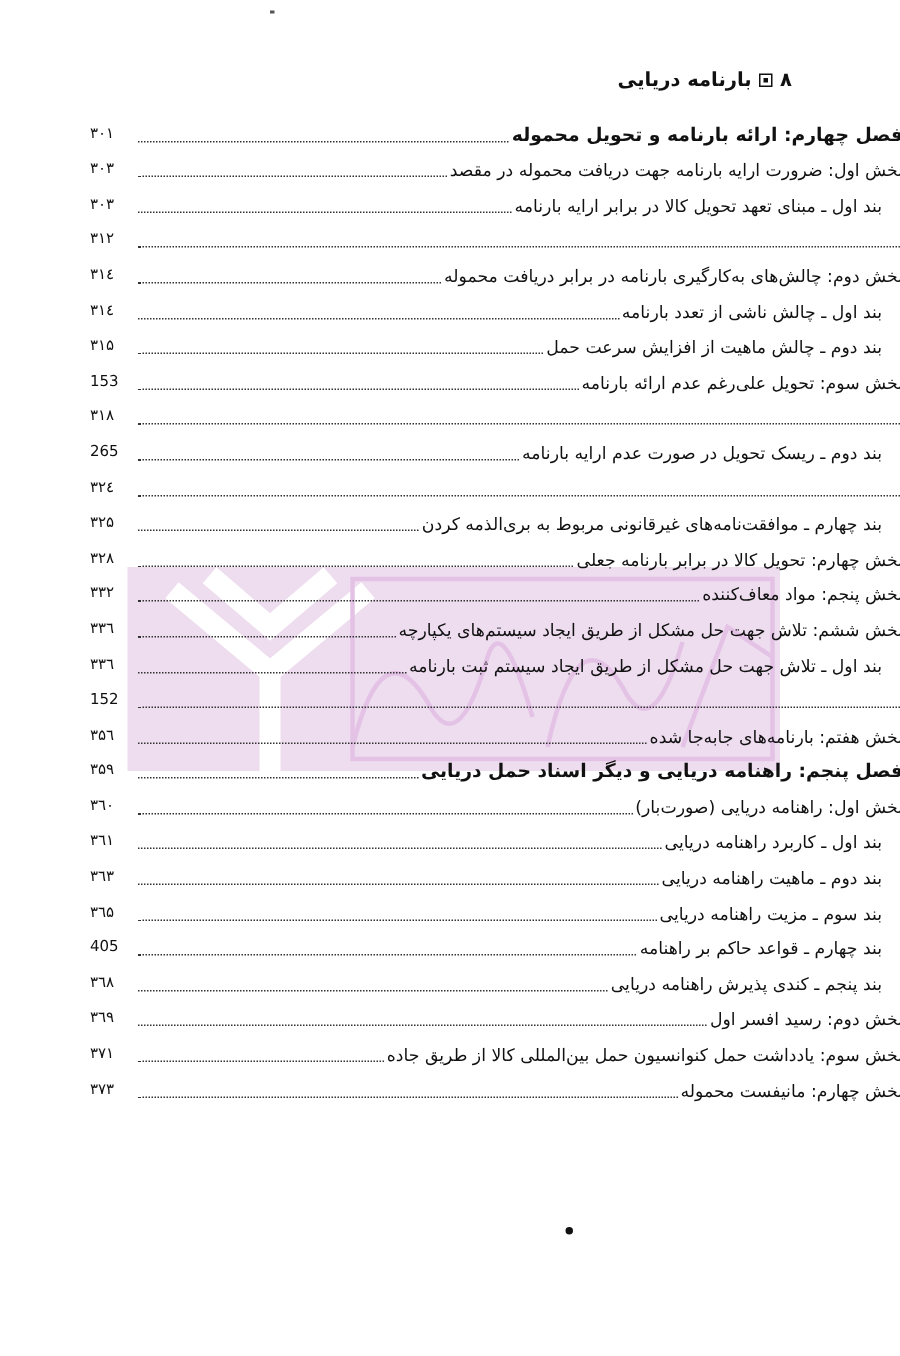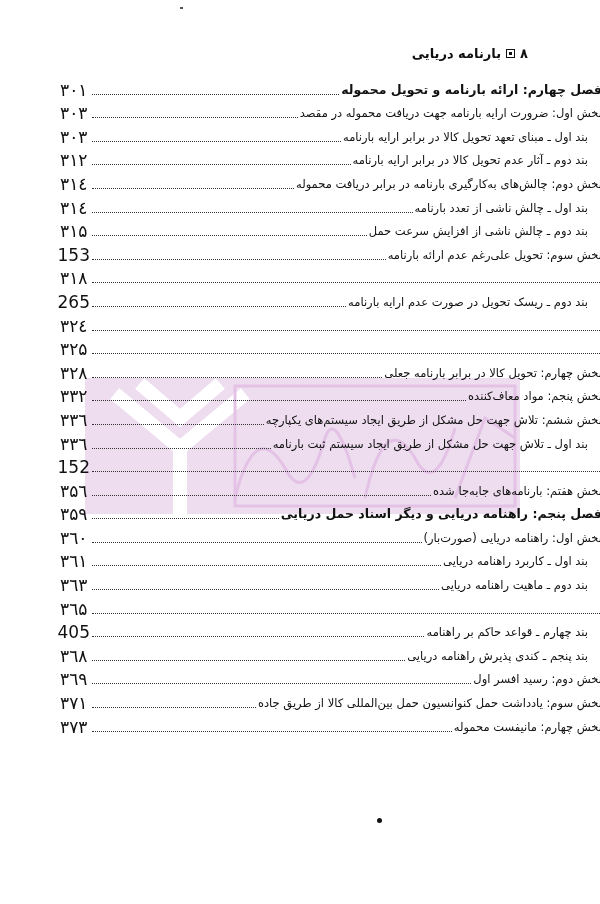--- a/index.html
+++ b/index.html
@@ -12,21 +12,21 @@
   .header .sq::after { content: ""; position: absolute; left: 1.5px; top: 1.5px; width: 3px; height: 3px; background: #111; }
   .watermark { position: absolute; left: 85px; top: 378px; width: 435px; height: 136px; background: #eedcef; overflow: hidden; }
   .watermark svg { position: absolute; left: 0; top: 0; }
   .toc { position: absolute; left: 60px; top: 76px; width: 542px; direction: rtl; }
   .row { position: relative; height: 23.6px; display: flex; align-items: flex-end; direction: rtl; }
   .row .title { white-space: nowrap; font-size: 11.5px; line-height: 16px; padding-bottom: 2px; background: transparent; z-index: 1; }
   .row.lvl0 .title { font-weight: bold; font-size: 12.5px; }
   .row.lvl1 .title { margin-right: 0; }
   .row.lvl2 .title { margin-right: 14px; }
   .row .dots { flex: 1; border-bottom: 1.5px dotted #333; margin: 0 2px 5px 2px; height: 1px; z-index: 1; }
-  .row .page { white-space: nowrap; font-size: 17px; line-height: 16px; padding-bottom: 2px; width: 30px; text-align: left; direction: rtl; z-index: 1; }
+  .row .page { white-space: nowrap; font-size: 10px; line-height: 16px; padding-bottom: 2px; width: 30px; text-align: left; direction: rtl; z-index: 1; }
   .bottom-dot { position: absolute; left: 377px; top: 818px; width: 5px; height: 5px; border-radius: 50%; background: #111; }
 </style>
 </head>
 <body>
 
 <div class="stray-dot"></div>
 
 <div class="header">
   <span>۸</span>
   <span class="sq"></span>
@@ -59,36 +59,35 @@
       <span class="title">بخش اول: ضرورت ارایه بارنامه جهت دریافت محموله در مقصد</span>
       <span class="dots"></span>
       <span class="page">۳۰۳</span>
     </div>
   <div class="row lvl2">
       <span class="title">بند اول ـ مبنای تعهد تحویل کالا در برابر ارایه بارنامه</span>
       <span class="dots"></span>
       <span class="page">۳۰۳</span>
     </div>
   <div class="row lvl2">
-      <span class="title">بند دوم ـ آثار عدم تحویل کالا در برابر ارایه بارنامه</span>
       <span class="dots"></span>
       <span class="page">۳۱۲</span>
     </div>
   <div class="row lvl1">
       <span class="title">بخش دوم: چالش‌های به‌کارگیری بارنامه در برابر دریافت محموله</span>
       <span class="dots"></span>
       <span class="page">۳۱٤</span>
     </div>
   <div class="row lvl2">
       <span class="title">بند اول ـ چالش ناشی از تعدد بارنامه</span>
       <span class="dots"></span>
       <span class="page">۳۱٤</span>
     </div>
   <div class="row lvl2">
-      <span class="title">بند دوم ـ چالش ناشی از افزایش سرعت حمل</span>
+      <span class="title">بند دوم ـ چالش ماهیت از افزایش سرعت حمل</span>
       <span class="dots"></span>
       <span class="page">۳۱۵</span>
     </div>
   <div class="row lvl1">
       <span class="title">بخش سوم: تحویل علی‌رغم عدم ارائه بارنامه</span>
       <span class="dots"></span>
       <span class="page">153</span>
     </div>
   <div class="row lvl2">
       <span class="dots"></span>
@@ -97,20 +96,21 @@
   <div class="row lvl2">
       <span class="title">بند دوم ـ ریسک تحویل در صورت عدم ارایه بارنامه</span>
       <span class="dots"></span>
       <span class="page">265</span>
     </div>
   <div class="row lvl2">
       <span class="dots"></span>
       <span class="page">۳۲٤</span>
     </div>
   <div class="row lvl2">
+      <span class="title">بند چهارم ـ موافقت‌نامه‌های غیرقانونی مربوط به بری‌الذمه کردن</span>
       <span class="dots"></span>
       <span class="page">۳۲۵</span>
     </div>
   <div class="row lvl1">
       <span class="title">بخش چهارم: تحویل کالا در برابر بارنامه جعلی</span>
       <span class="dots"></span>
       <span class="page">۳۲۸</span>
     </div>
   <div class="row lvl1">
       <span class="title">بخش پنجم: مواد معاف‌کننده</span>
@@ -150,20 +150,21 @@
       <span class="title">بند اول ـ کاربرد راهنامه دریایی</span>
       <span class="dots"></span>
       <span class="page">۳٦۱</span>
     </div>
   <div class="row lvl2">
       <span class="title">بند دوم ـ ماهیت راهنامه دریایی</span>
       <span class="dots"></span>
       <span class="page">۳٦۳</span>
     </div>
   <div class="row lvl2">
+      <span class="title">بند سوم ـ مزیت راهنامه دریایی</span>
       <span class="dots"></span>
       <span class="page">۳٦۵</span>
     </div>
   <div class="row lvl2">
       <span class="title">بند چهارم ـ قواعد حاکم بر راهنامه</span>
       <span class="dots"></span>
       <span class="page">405</span>
     </div>
   <div class="row lvl2">
       <span class="title">بند پنجم ـ کندی پذیرش راهنامه دریایی</span>

